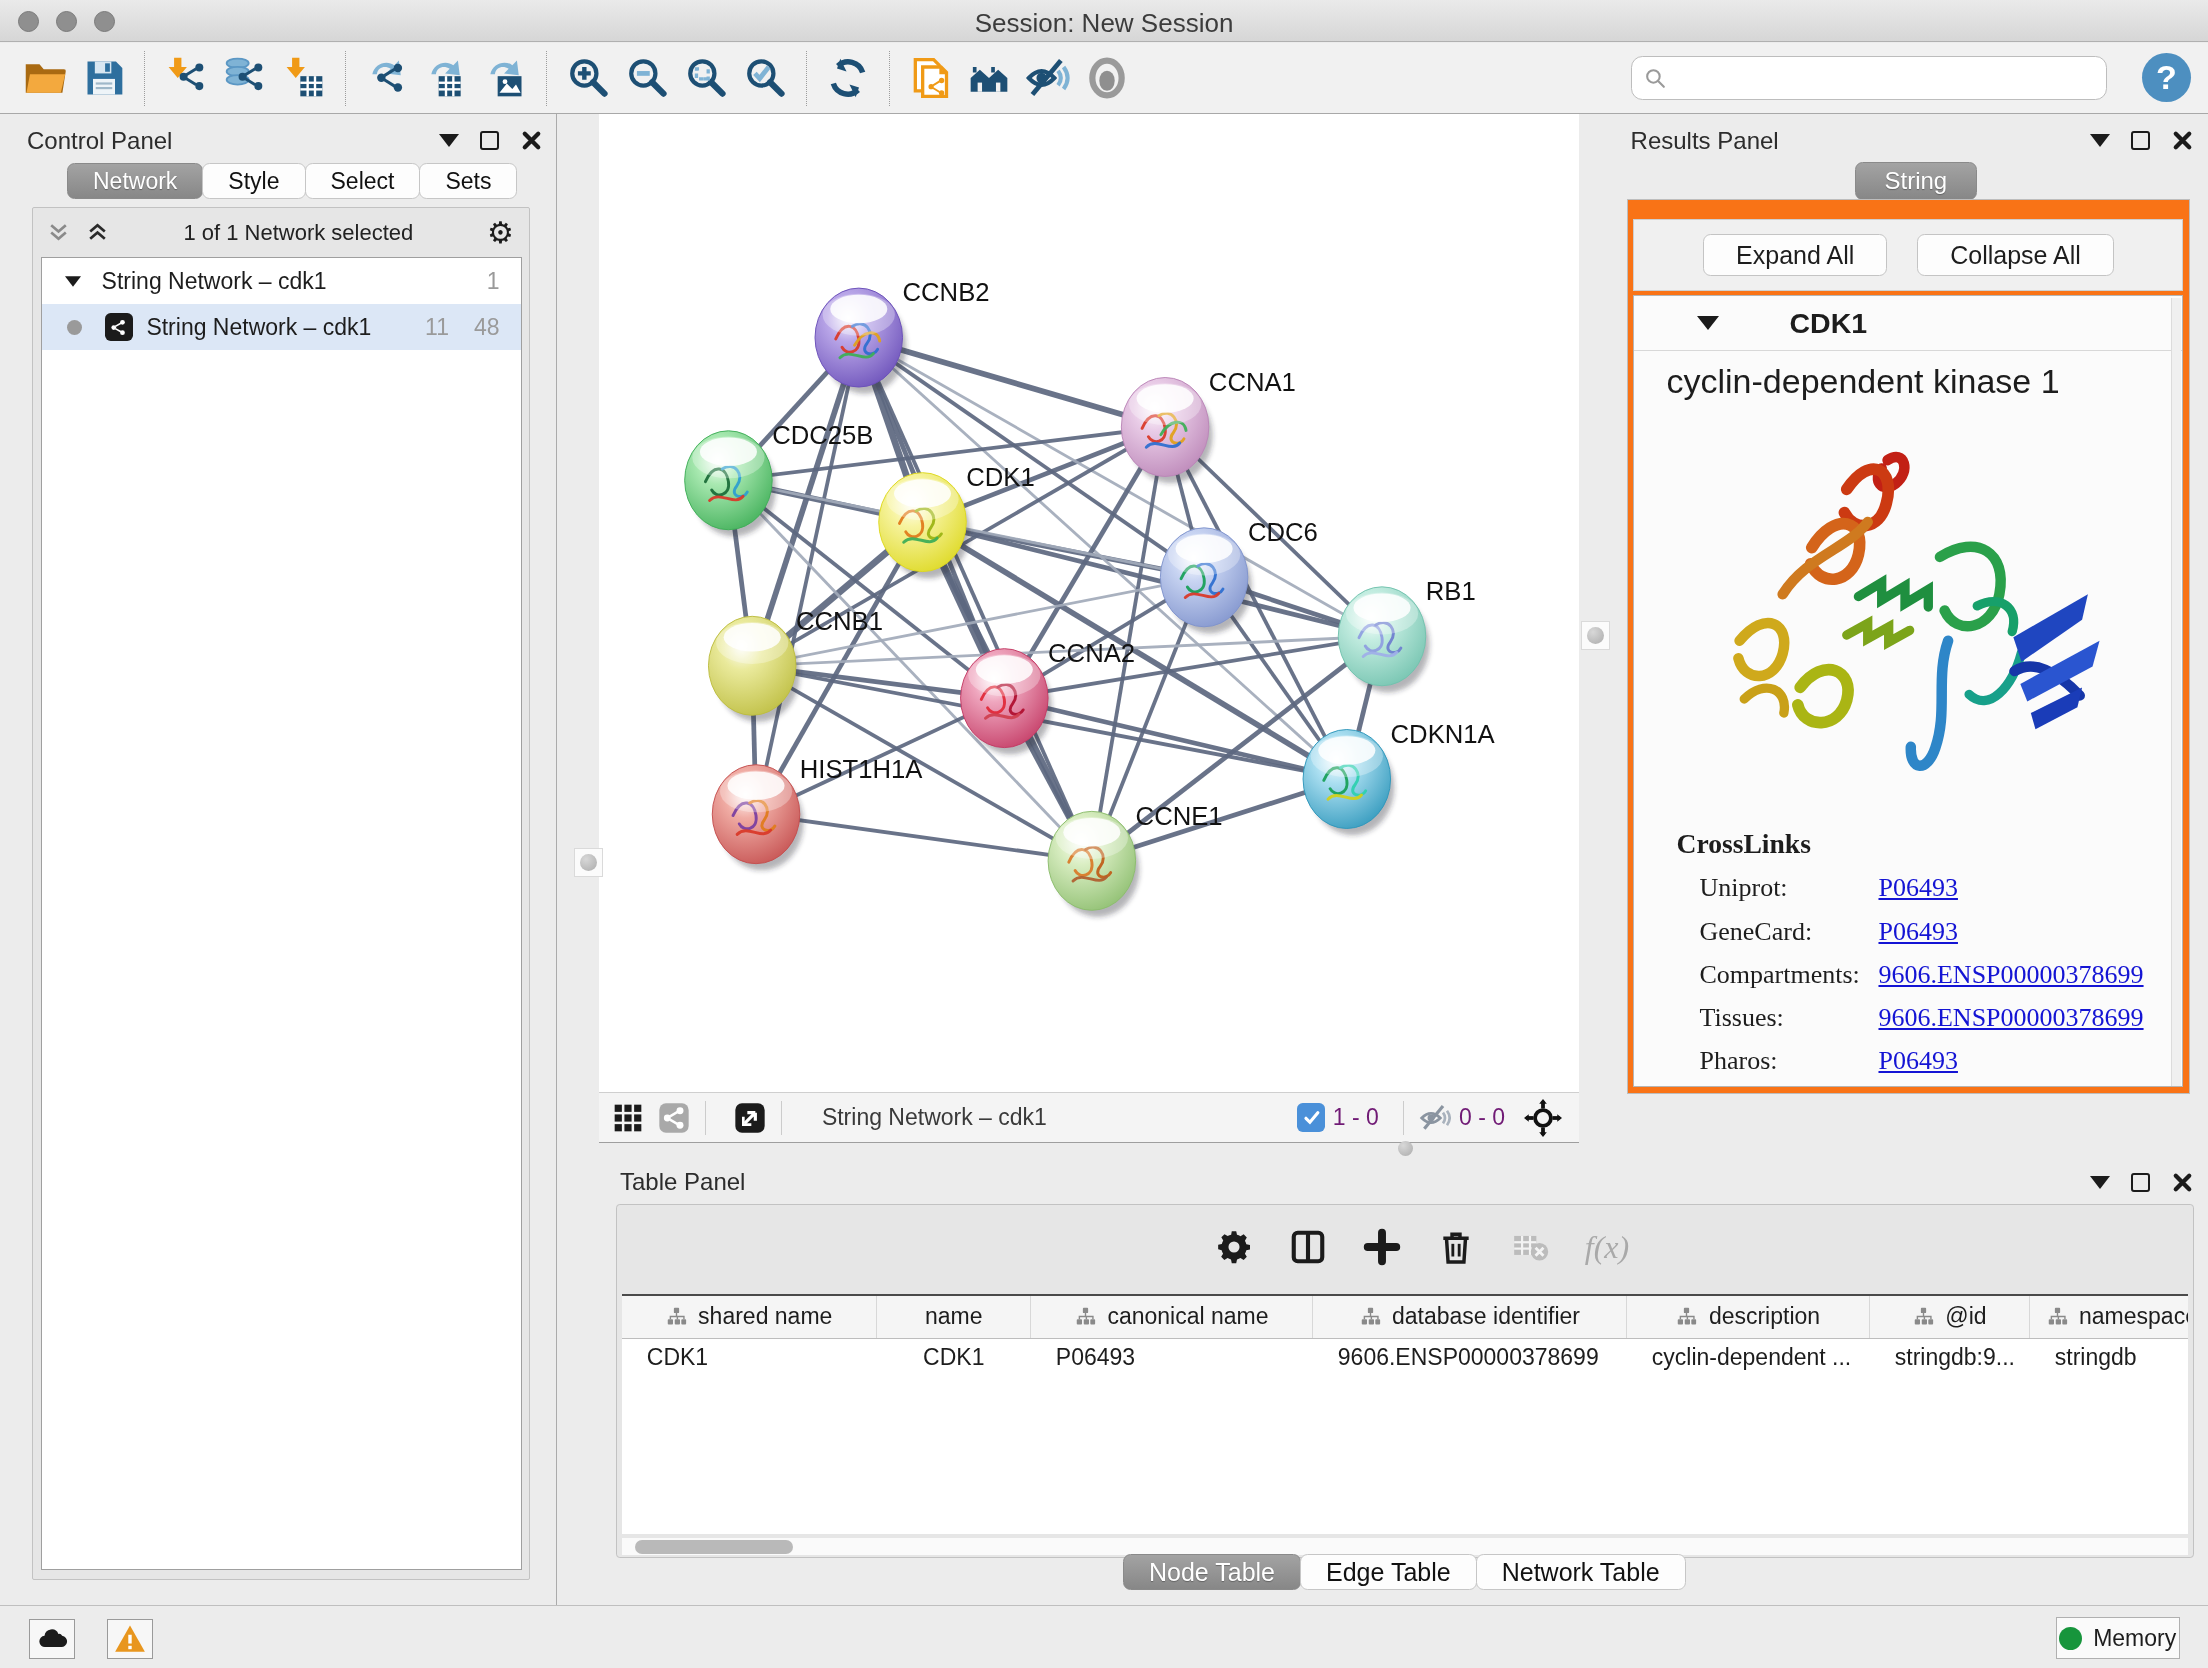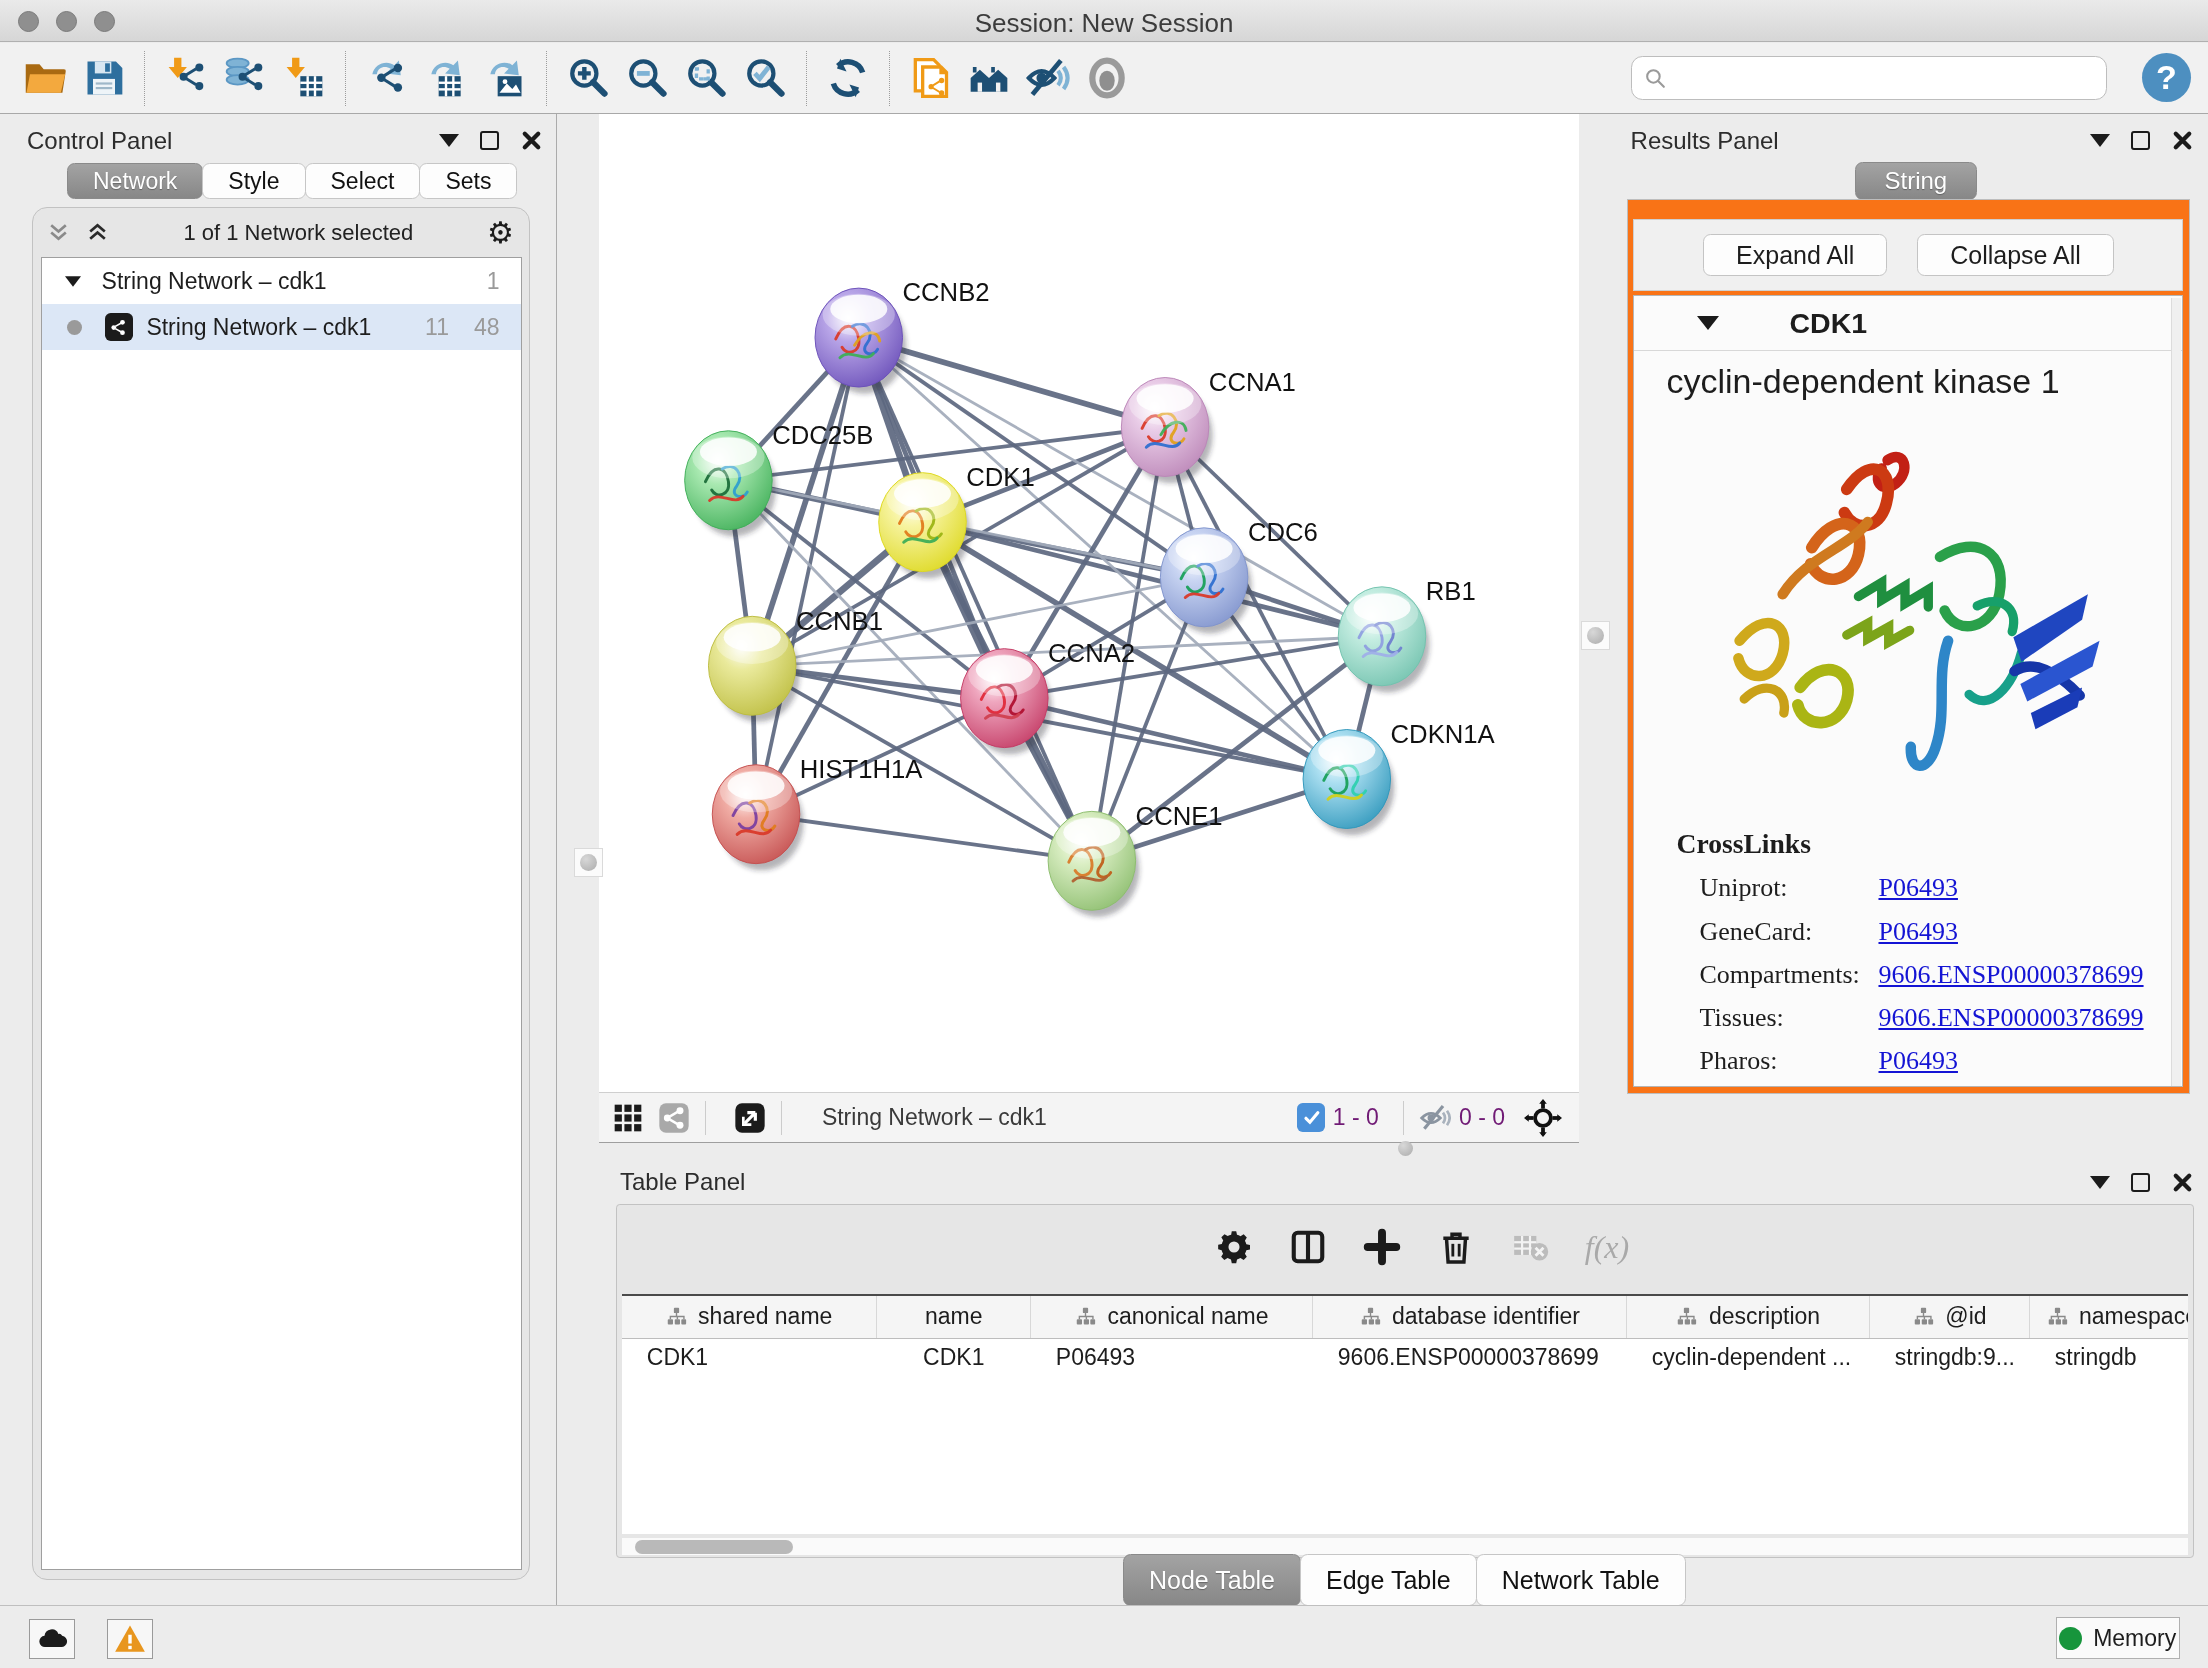--- a/index.html
+++ b/index.html
@@ -35,21 +35,21 @@
     background:#ececec; border-right:1px solid #ababab; }
   #cp-header { position:absolute; left:27px; top:13.3px; }
   #cp-hicons { position:absolute; right:13.3px; top:15px; }
   .tabrow { position:absolute; display:flex; }
   .tab { height:36px; padding:0 25px; font-size:23px; background:#fdfdfd; border:1px solid #c6c6c6;
     border-radius:7.6px; margin-right:-1px; display:flex; align-items:center; color:#111; }
   .tab.sel { background:linear-gradient(#a3a3a3,#878787); color:#fff; border-color:#8a8a8a;
     text-shadow:0 1px 1px rgba(0,0,0,.3); }
   #cp-tabs { left:67px; top:49px; }
   #cp-group { position:absolute; left:32px; top:93px; width:498px; height:1373px;
-    background:#e6e6e6; border:1px solid #c2c2c2; border-radius:15px; }
+    background:#e6e6e6; border:1px solid #c2c2c2; border-radius:2px; }
   #cp-subbar { position:absolute; left:0; top:3.8px; width:100%; height:42px; display:flex; align-items:center; }
   #cp-subbar .chev { margin-left:13.3px; }
   #cp-status { flex:1; text-align:center; font-size:22px; color:#222; }
   #cp-gear { font-size:30px; color:#1c1c1c; margin-right:15px; font-family:"DejaVu Sans",sans-serif; }
   #cp-list { position:absolute; left:7.6px; top:49px; width:481px; height:1313px; background:#fff;
     border:1px solid #9f9f9f; }
   .tree-row { height:46px; display:flex; align-items:center; font-size:23px; }
   .tree-row .cnt { color:#9a9a9a; }
   #tree-child { background:#dce7f6; }
   .share-badge { width:28.5px; height:28.5px; border-radius:5.7px; background:#1b1b1b;
@@ -118,21 +118,21 @@
     border-top:2.9px solid #4a4a4a; overflow:hidden; }
   table { border-collapse:collapse; table-layout:fixed; width:1592px; }
   th { background:#f5f5f5; border-right:1px solid #d8d8d8; border-bottom:1.9px solid #bdbdbd;
     height:42px; font-size:23px; font-weight:normal; white-space:nowrap; overflow:hidden; }
   th .th-inner { display:flex; align-items:center; justify-content:center; gap:11.4px; }
   td { height:38px; font-size:23px; white-space:nowrap; overflow:hidden; padding-left:25px; }
   td.center { text-align:center; padding-left:0; }
   #tp-hscroll { position:absolute; left:4.8px; top:333px; width:1566px; height:17px; background:#fafafa; }
   #tp-hthumb { position:absolute; left:13.3px; top:1.9px; width:158px; height:14.3px; background:#b9b9b9; border-radius:7.6px; }
   #tp-tabs { position:absolute; left:552px; top:396px; display:flex; }
-  #tp-tabs .tab { height:52px; font-size:25px; }
+  #tp-tabs .tab { height:36px; font-size:25px; }
 
   
   #bottombar { position:absolute; left:0; top:1605px; width:2208px; height:63px;
     background:#ececec; border-top:1px solid #bfbfbf; }
   .sq-btn { position:absolute; top:13.3px; width:46px; height:40px; background:#f7f7f7;
     border:1.9px solid #9a9a9a; display:flex; align-items:center; justify-content:center; }
   #memory-btn { position:absolute; right:28.5px; top:11.4px; width:124px; height:42px; background:#fafafa;
     border:1px solid #b0b0b0; display:flex; align-items:center; justify-content:center; gap:11.4px; font-size:23px; }
   #memory-dot { width:23px; height:23px; border-radius:50%; background:#17953c; }
 

